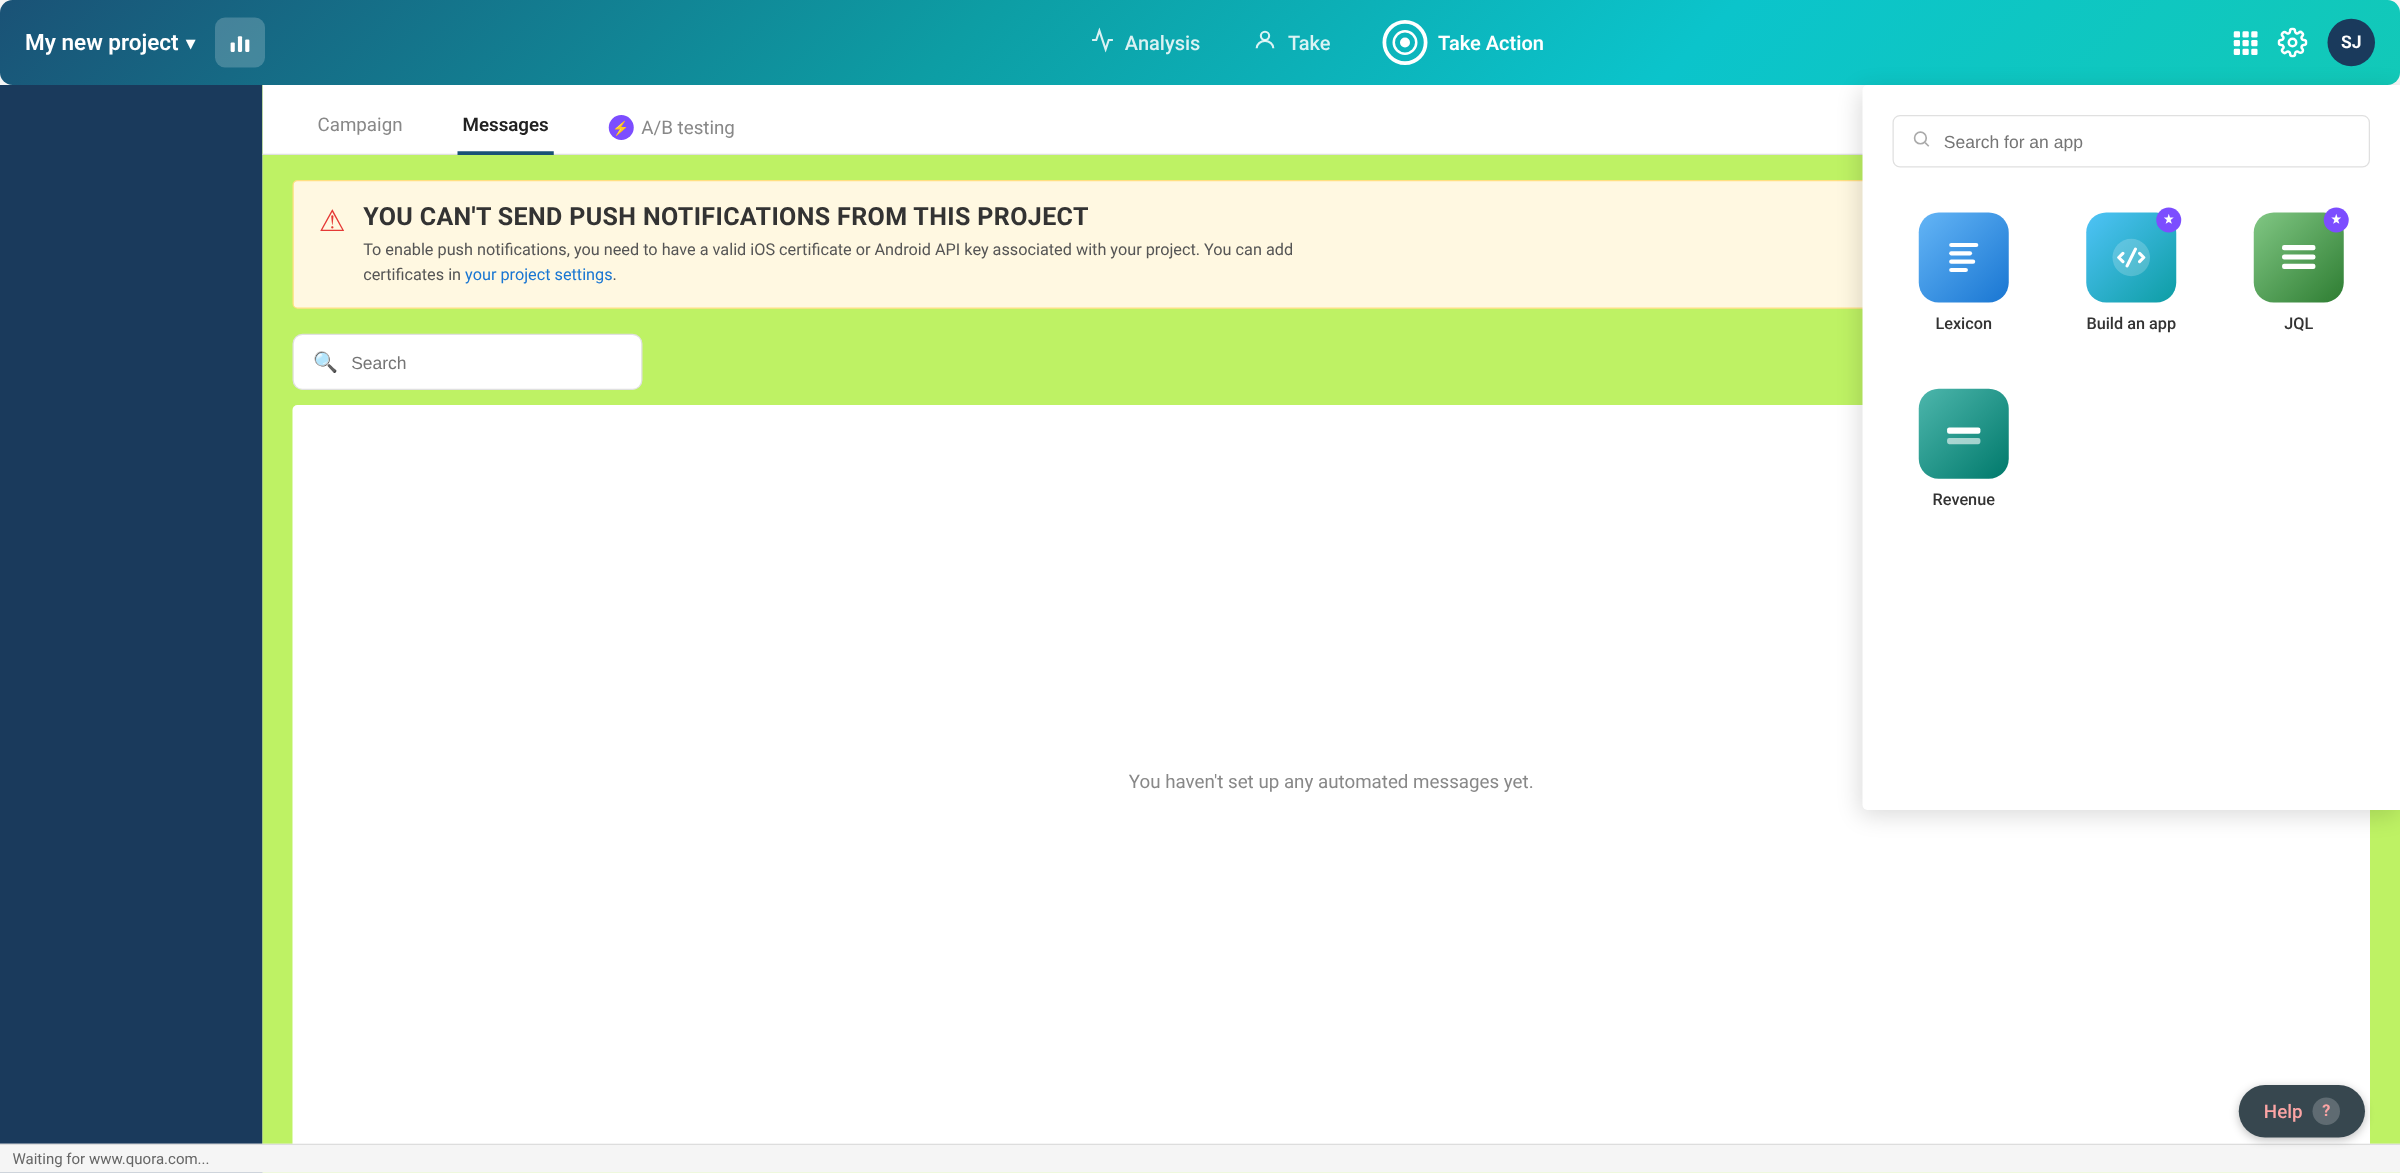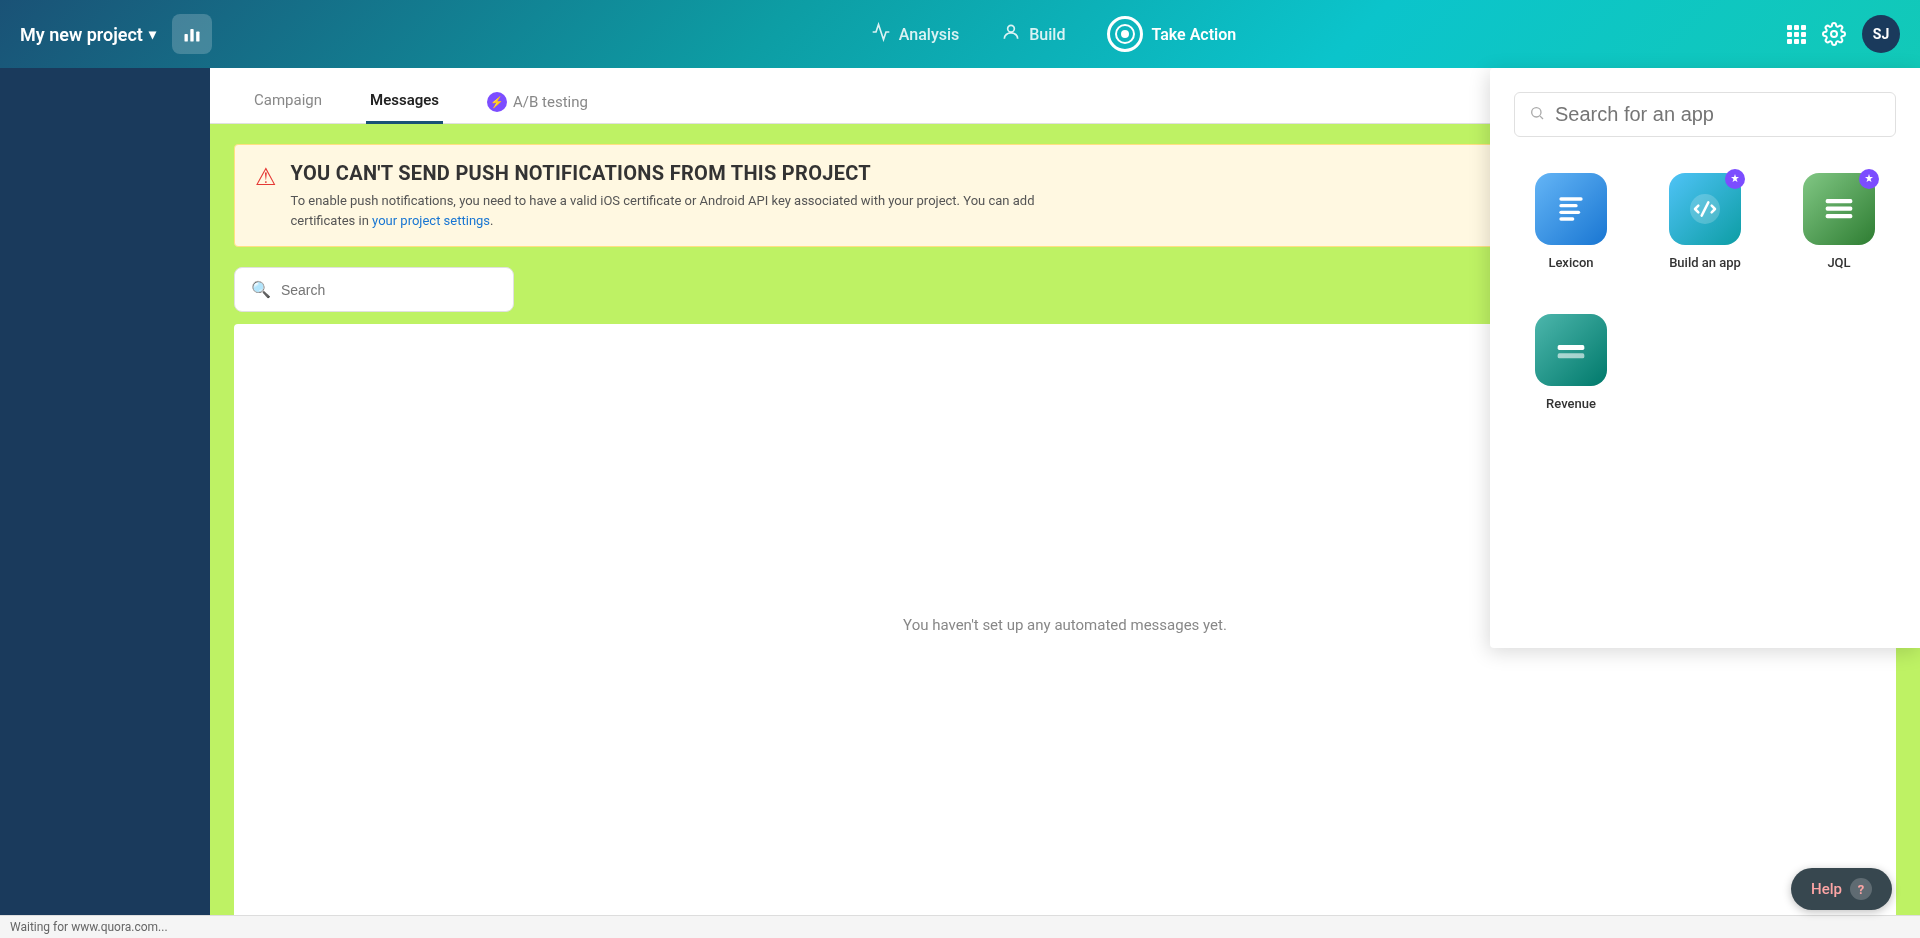--- a/index.html
+++ b/index.html
@@ -8,20 +8,21 @@
     
     .header {
       width: 100%;
       height: 68px;
       background: linear-gradient(135deg, #1a5276 0%, #0d9da4 40%, #0bc4cb 70%, #12c9b8 100%);
       display: flex;
       align-items: center;
       padding: 0 20px;
       position: relative;
       z-index: 10;
+      border-radius: 10px;
     }
     .header-left {
       display: flex;
       align-items: center;
       gap: 16px;
       min-width: 300px;
     }
     .project-name {
       color: white;
       font-size: 18px;
@@ -292,21 +293,21 @@
       gap: 10px;
       border: 1.5px solid #e0e0e0;
       border-radius: 6px;
       padding: 10px 14px;
       margin-bottom: 24px;
     }
     .app-search-icon { color: #aaa; font-size: 16px; }
     .app-search-input {
       border: none;
       outline: none;
-      font-size: 20px;
+      font-size: 14px;
       color: #333;
       background: transparent;
       width: 100%;
     }
     .app-grid {
       display: grid;
       grid-template-columns: repeat(3, 1fr);
       gap: 20px;
       align-items: start;
     }
@@ -450,21 +451,21 @@
       </span>
       <span>Analysis</span>
     </a>
     <a class="nav-item">
       <span class="nav-icon">
         <svg width="20" height="20" viewBox="0 0 24 24" fill="none" stroke="rgba(255,255,255,0.85)" stroke-width="2">
             <circle cx="12" cy="8" r="4"></circle>
             <path d="M4 20c0-4 3.6-7 8-7s8 3 8 7"></path>
           </svg>
       </span>
-      <span>Build</span>
+      <span>Take</span>
     </a>
     <div class="take-action-btn">
       <div class="take-action-circle">
         <div class="take-action-dot"></div>
       </div>
       <span>Take Action</span>
     </div>
   </nav>
 
   <div class="header-right">

